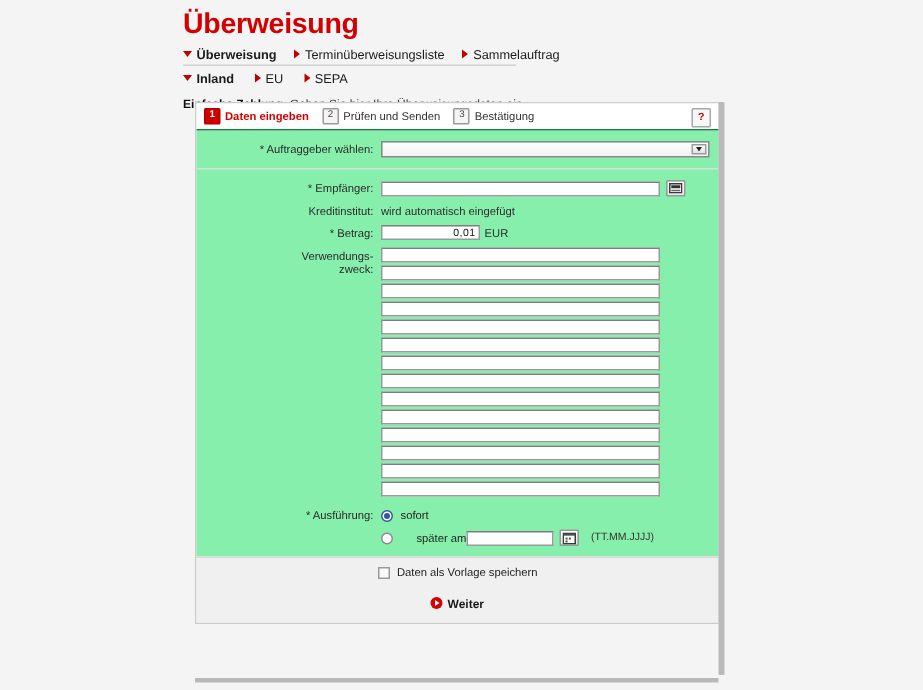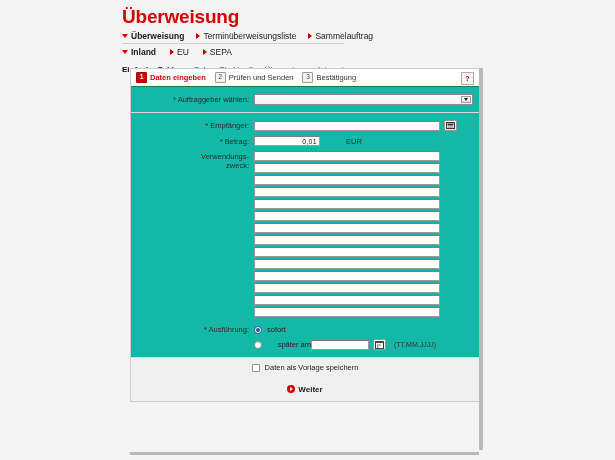--- a/index.html
+++ b/index.html
@@ -159,21 +159,21 @@
     font-size: 7px;
     font-weight: bold;
     display: flex;
     align-items: center;
     justify-content: center;
     border-radius: 1px;
   }
   .sec {
     padding: 7px 6px 7px 6px;
     border-bottom: 1px solid #dcdcdc;
-    background: #14b8a6;
+    background: #86efac;
   }
   .sec.nb { border-bottom: none; }
   .row {
     display: flex;
     align-items: center;
     margin-bottom: 5px;
   }
   .row:last-child { margin-bottom: 0; }
   .lab {
     width: 112px;
@@ -242,21 +242,21 @@
     box-sizing: border-box;
     border-radius: 1px;
   }
   .static-txt {
     font-size: 7.5px;
     color: #2f2f2f;
   }
   .unit {
     font-size: 7.5px;
     color: #2b2b2b;
-    margin-left: 26px;
+    margin-left: 3px;
   }
   .purpose-wrap { display: flex; flex-direction: column; }
   .radio {
     width: 8px; height: 8px;
     border-radius: 50%;
     border: 1px solid #8d8d8d;
     background: #fff;
     display: inline-flex;
     align-items: center;
     justify-content: center;
@@ -413,20 +413,24 @@
         <span class="iconbtn">
           <svg width="9" height="7" viewBox="0 0 9 7" aria-hidden="true">
             <rect x="0.5" y="0.5" width="8" height="6" fill="#ffffff" stroke="#3a3a3a"></rect>
             <rect x="1.5" y="1.5" width="6" height="2" fill="#333333"></rect>
             <rect x="1.5" y="4.5" width="6" height="1" fill="#666666"></rect>
           </svg>
         </span>
       </div>
 
 
+      <div class="row">
+        <div class="lab">Kreditinstitut:</div>
+        <div class="static-txt">wird automatisch eingefügt</div>
+      </div>
 
       <div class="row">
         <div class="lab">* Betrag:</div>
         <input class="inp amount" type="text" value="0,01" style="">
         <span class="unit">EUR</span>
       </div>
 
       <div class="row">
         <div class="lab two">
           <span>Verwendungs-</span><br>

